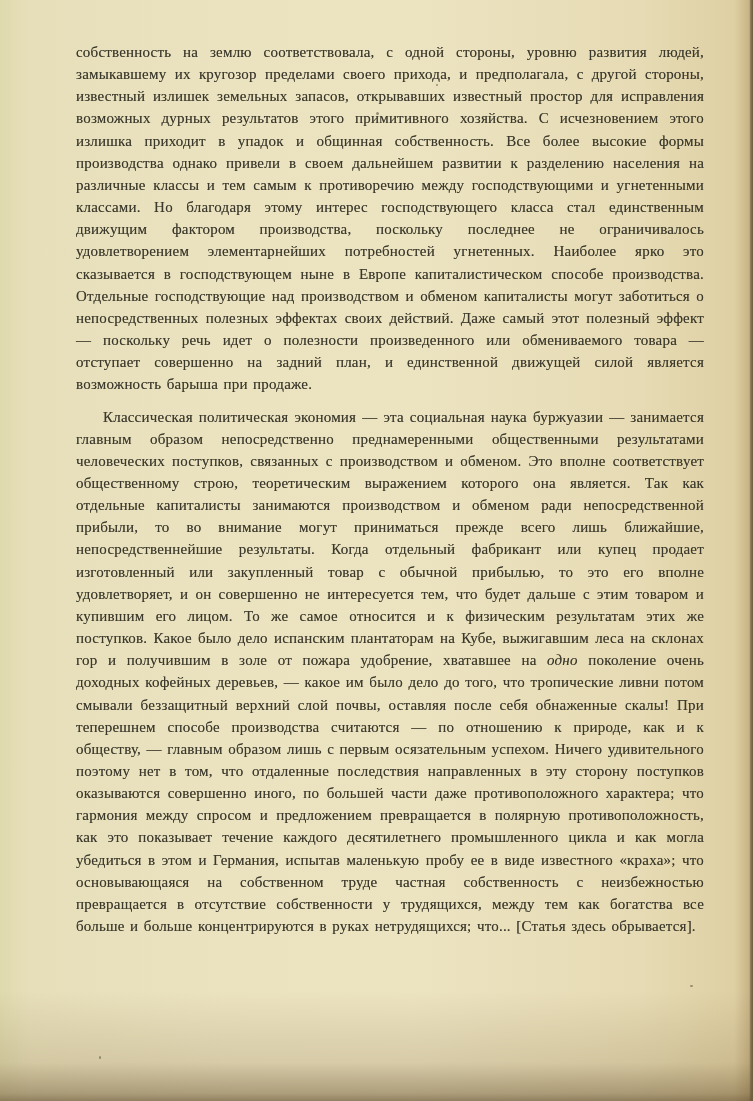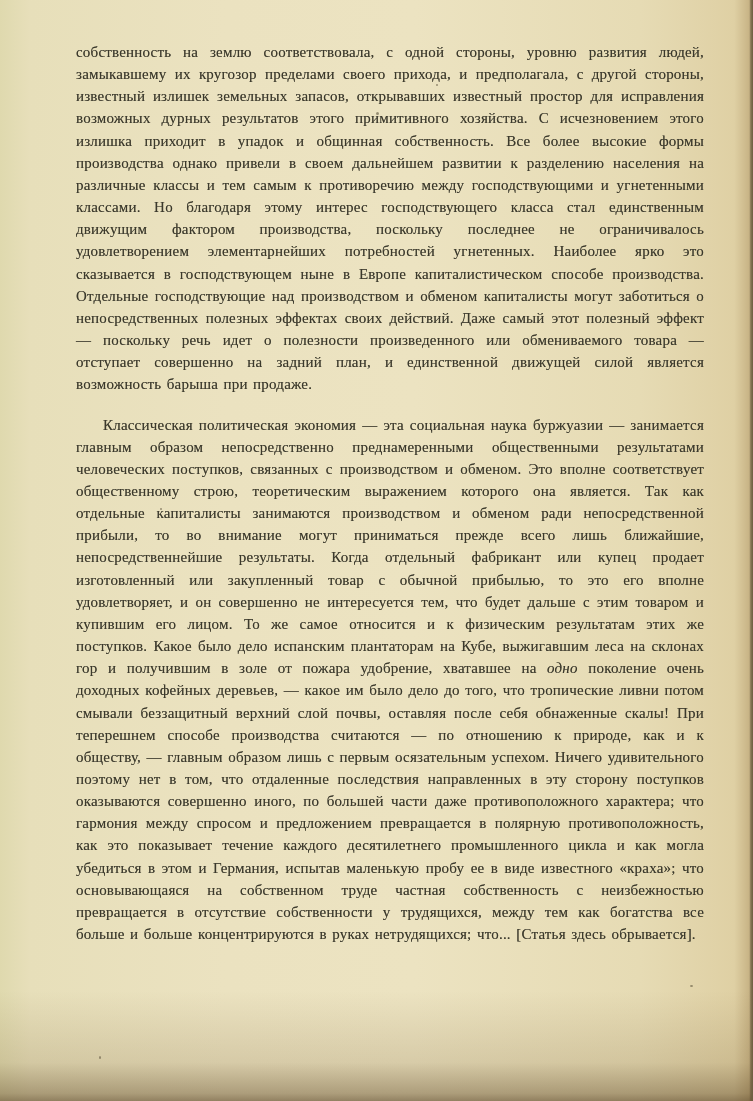--- a/index.html
+++ b/index.html
@@ -42,21 +42,21 @@
     text-align: justify;
     letter-spacing: 0.2px;
     word-spacing: 1.5px;
     text-shadow: 0 0 0.6px rgba(59,57,44,0.55);
   }
   .para {
     margin: 0;
     padding: 0;
   }
   .para + .para {
-    margin-top: 18px;
+    margin-top: 10px;
   }
   .para.indented {
     text-indent: 27px;
   }
   .para em {
     font-style: italic;
   }
   .speck {
     position: absolute;
     border-radius: 50%;

